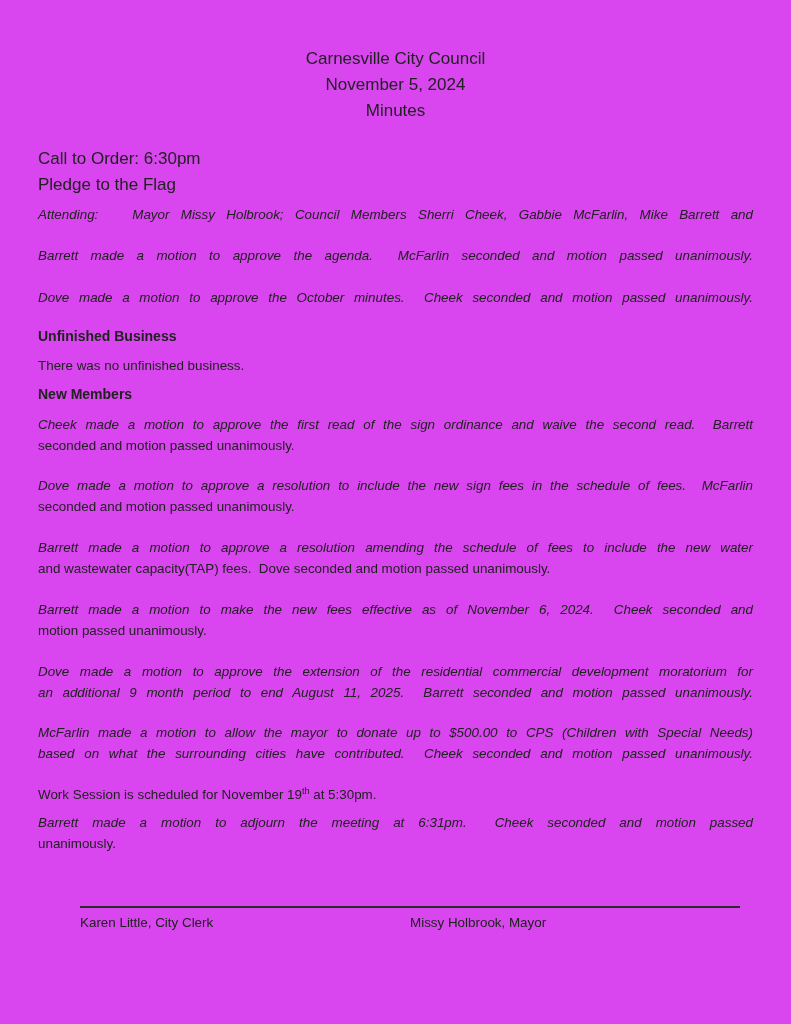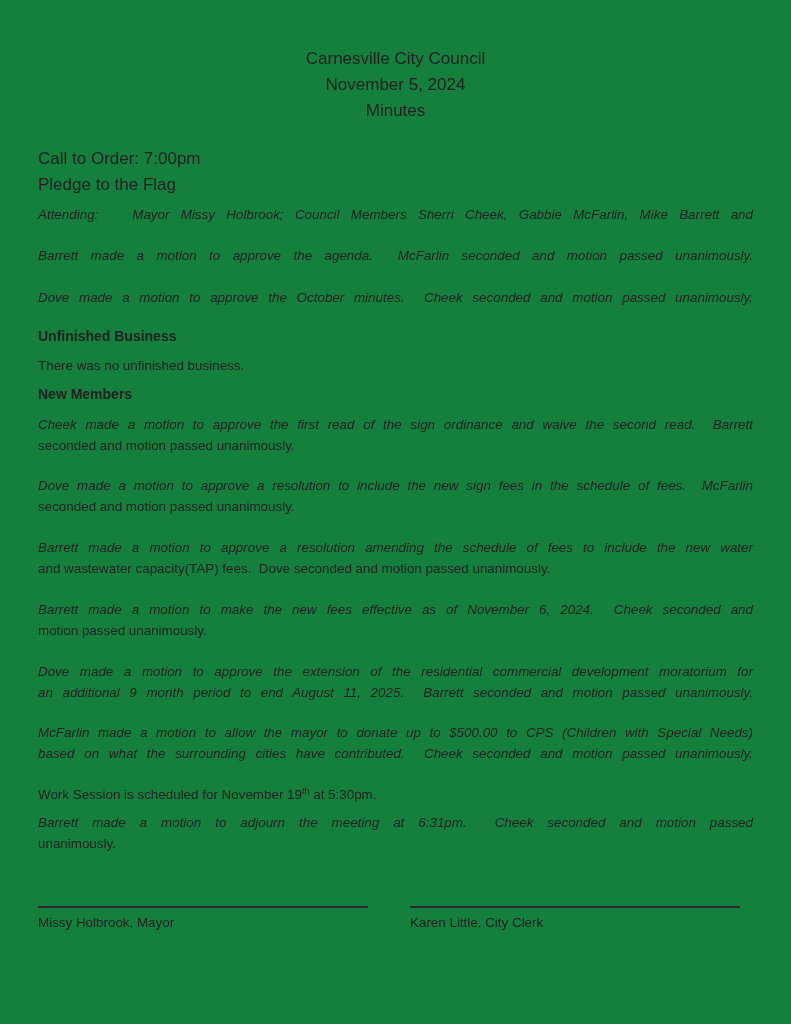--- a/index.html
+++ b/index.html
@@ -12,21 +12,21 @@
     height: 1024px;
     overflow: hidden;
     font-family: "Liberation Sans", sans-serif;
     color: #212121;
   }
   .page {
     box-sizing: border-box;
     width: 791px;
     height: 1024px;
     padding: 46px 38px 0 38px;
-    background: #15803d;
+    background: #d946ef;
   }
   .title-block {
     text-align: center;
     font-size: 17px;
     line-height: 26px;
   }
   .opening-block {
     margin-top: 22px;
     font-size: 17px;
     line-height: 26px;
@@ -88,21 +88,21 @@
 
 <div class="page">
 
   <div class="title-block">
     <div>Carnesville City Council</div>
     <div>November 5, 2024</div>
     <div>Minutes</div>
   </div>
 
   <div class="opening-block">
-    <div>Call to Order: 7:00pm</div>
+    <div>Call to Order: 6:30pm</div>
     <div>Pledge to the Flag</div>
   </div>
 
   <div class="para mt6">
     <div class="ln jl">Attending:&nbsp;&nbsp; Mayor Missy Holbrook; Council Members Sherri Cheek, Gabbie McFarlin, Mike Barrett and</div>
   </div>
 
   <div class="para mt20">
     <div class="ln jl">Barrett made a motion to approve the agenda.&nbsp; McFarlin seconded and motion passed unanimously.</div>
   </div>
@@ -152,23 +152,23 @@
   <div class="para mt20">
     <div class="ln"><span>Work Session is scheduled for November 19</span><sup class="ord">th</sup><span> at 5:30pm.</span></div>
   </div>
 
   <div class="para mt7">
     <div class="ln jl">Barrett made a motion to adjourn the meeting at 6:31pm.&nbsp; Cheek seconded and motion passed</div>
     <div class="ln">unanimously.</div>
   </div>
 
   <div class="sig-row">
+    <div class="sig-col right">
+      <div class="sig-line"></div>
+      <div class="sig-name">Karen Little, City Clerk</div>
+    </div>
     <div class="sig-col">
       <div class="sig-line"></div>
       <div class="sig-name">Missy Holbrook, Mayor</div>
-    </div>
-    <div class="sig-col right">
-      <div class="sig-line"></div>
-      <div class="sig-name">Karen Little, City Clerk</div>
     </div>
   </div>
 
 </div>
 
 </body></html>

